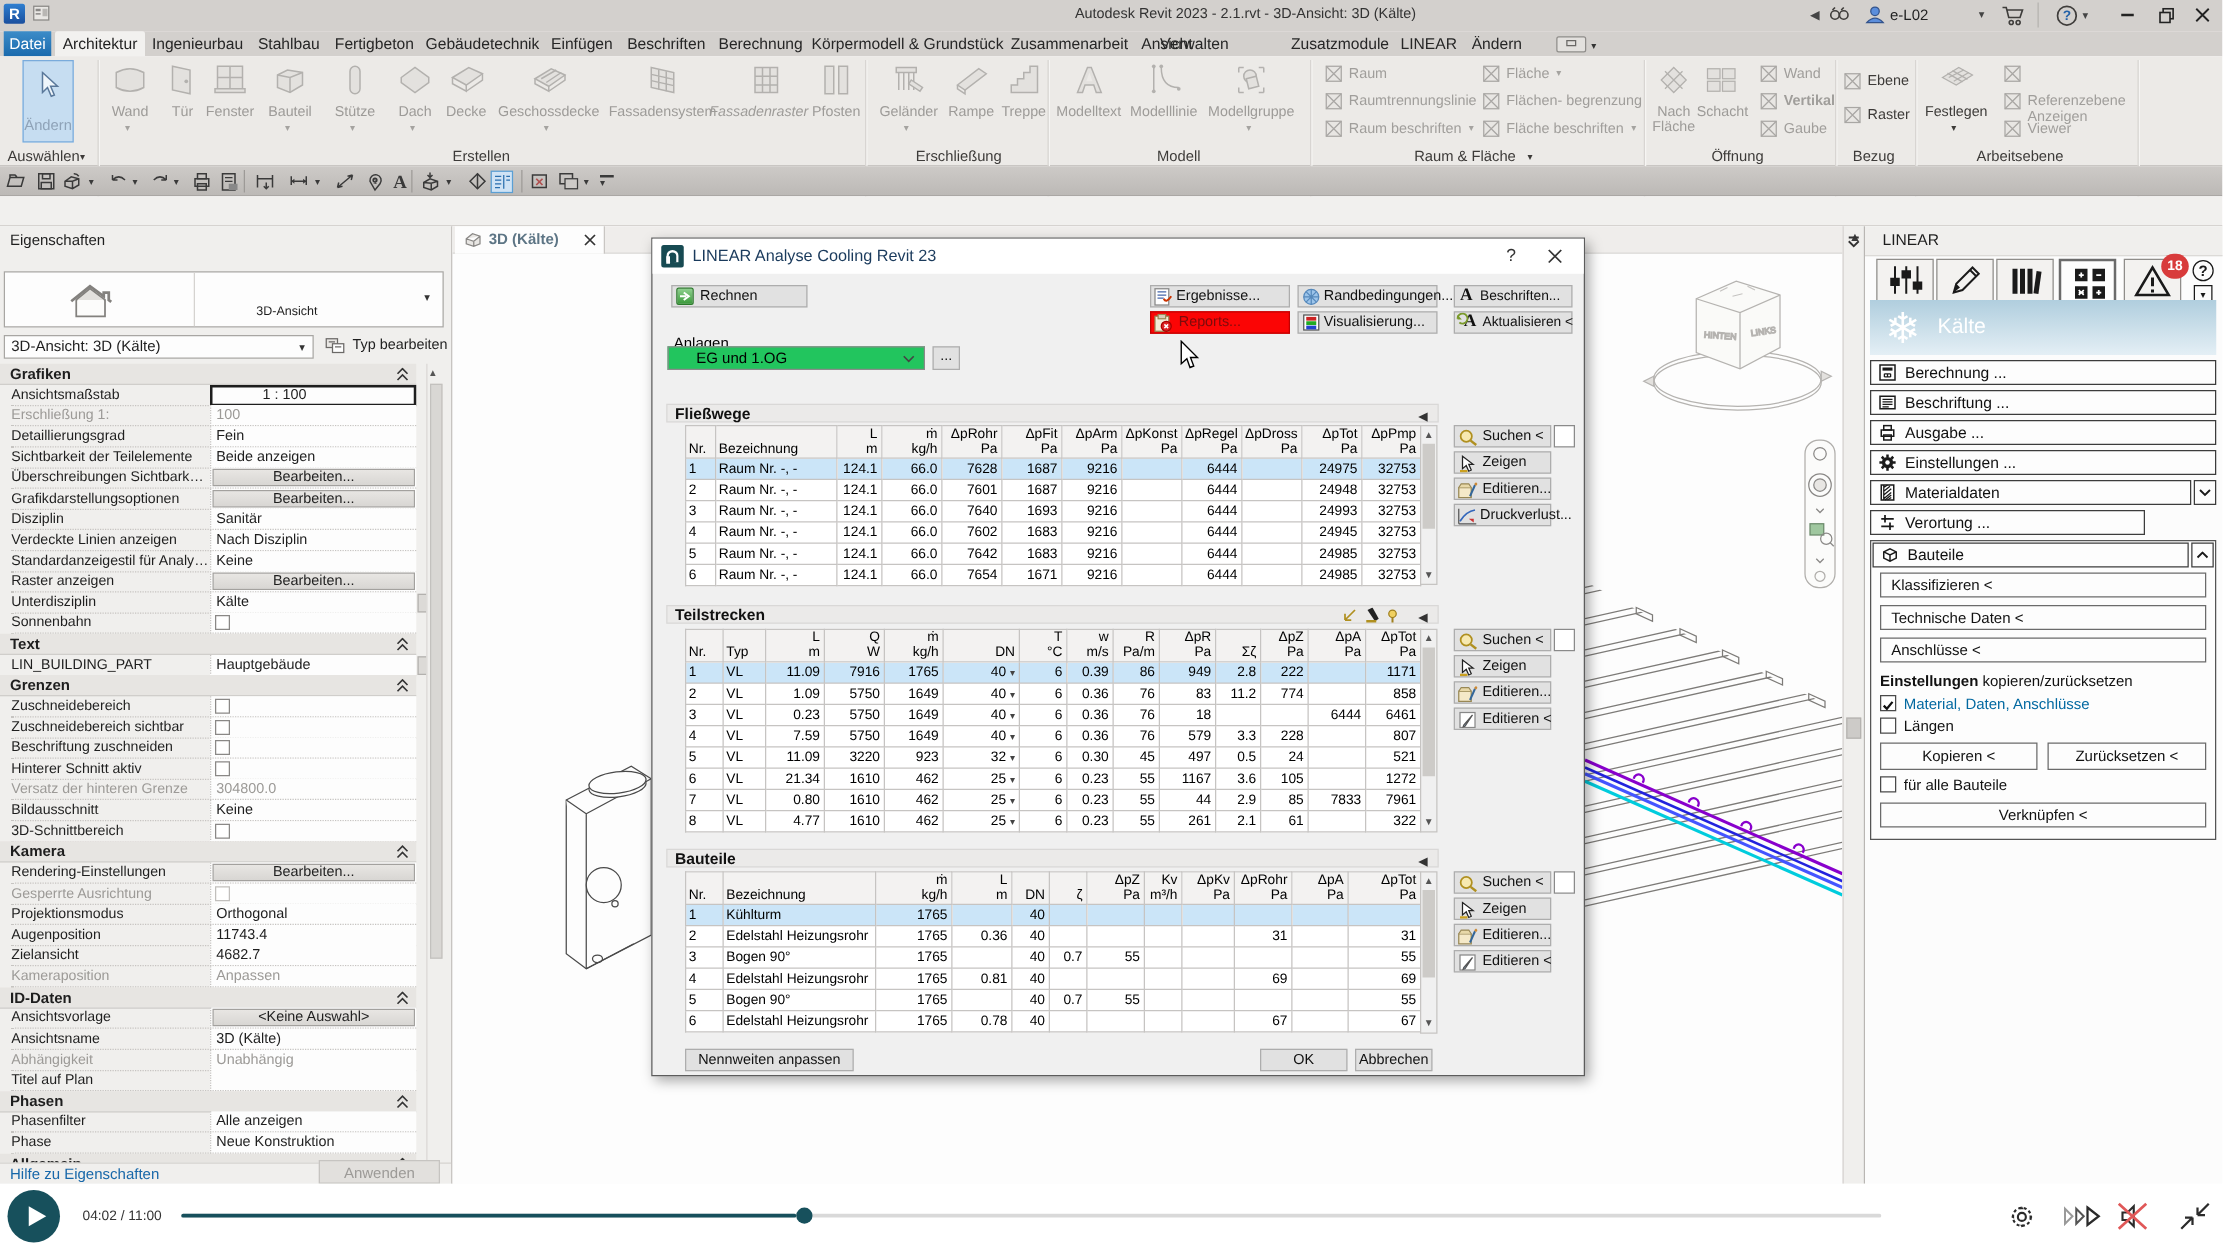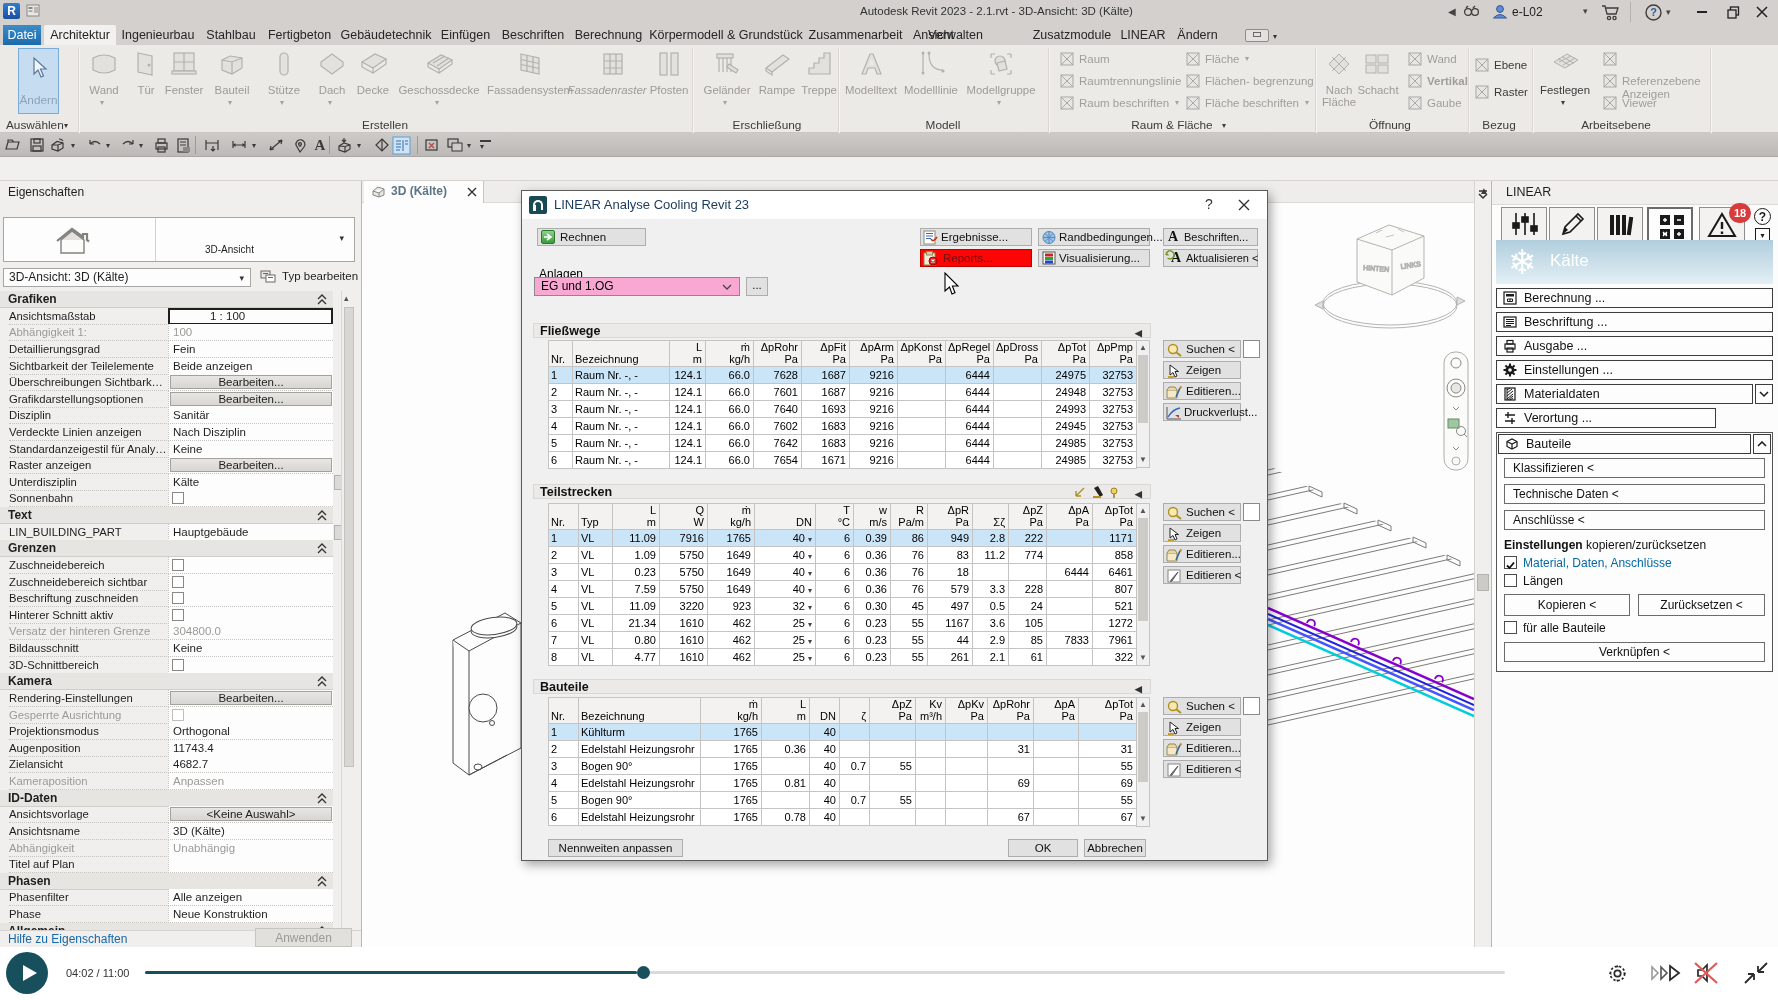--- a/index.html
+++ b/index.html
@@ -430,21 +430,21 @@
     </svg>
 <div class="abs" style="left:282px;top:89px;font-size:11.5px;color:#1e1e1e;white-space:nowrap;">Typ bearbeiten</div>
 <div class="psec" style="top:110.0px;"><span style="padding-left:8px;">Grafiken</span><svg style="position:absolute;right:6px;top:3px" width="10" height="11" fill="none" stroke="#333" stroke-width="1.3">
         <path d="M1 5 L5 1 L9 5 M1 10 L5 6 L9 10"></path>
       </svg></div>
 <div class="prow" style="top:126.6px;">
 <div class="plab" style="">Ansichtsmaßstab</div>
 <div class="pval" style="border:2px solid #1e1e1e;line-height:13px;padding-left:40px;">1 : 100</div>
 </div>
 <div class="prow" style="top:143.2px;">
-<div class="plab" style="color:#9c9a97;">Abhängigkeit 1:</div>
+<div class="plab" style="color:#9c9a97;">Erschließung 1:</div>
 <div class="pval" style="color:#9c9a97;">100</div>
 </div>
 <div class="prow" style="top:159.9px;">
 <div class="plab" style="">Detaillierungsgrad</div>
 <div class="pval">Fein</div>
 </div>
 <div class="prow" style="top:176.5px;">
 <div class="plab" style="">Sichtbarkeit der Teilelemente</div>
 <div class="pval">Beide anzeigen</div>
 </div>
@@ -758,21 +758,21 @@
     <div class="dbtn" style="left:398px;top:58px;width:112px;height:18px;background:#fb0505;border:1px solid #c00000;">
       <svg style="position:absolute;left:2px;top:1px" width="16" height="15">
         <rect x="1" y="2" width="11" height="12" fill="#f3ead8" stroke="#998855"></rect>
         <rect x="3.5" y="0.5" width="6" height="3.5" fill="#d7cdb8" stroke="#998855"></rect>
         <circle cx="10" cy="10" r="4" fill="#dd2222" stroke="#aa0000"></circle>
         <path d="M8.5 8.5 l3 3 M11.5 8.5 l-3 3" stroke="#fff" stroke-width="1.2"></path>
       </svg>
       <span style="position:absolute;left:22px;top:1px;color:#7b0c0c;">Reports...</span>
     </div>
     <div class="abs" style="left:17px;top:76px;font-size:12px;">Anlagen</div>
-    <div class="abs" style="left:12px;top:86px;width:206px;height:19px;background:#f9a8d4;border:1px solid #8a8a8a;font-size:12px;line-height:17px;padding-left:6px;">EG und 1.OG<svg style="position:absolute;right:7px;top:6px" width="10" height="7">
+    <div class="abs" style="left:12px;top:86px;width:206px;height:19px;background:#22c55e;border:1px solid #8a8a8a;font-size:12px;line-height:17px;padding-left:22px;">EG und 1.OG<svg style="position:absolute;right:7px;top:6px" width="10" height="7">
         <path d="M1 1 L5 5 L9 1" fill="none" stroke="#444" stroke-width="1.3"></path>
       </svg></div>
     <div class="dbtn" style="left:224px;top:86px;width:22px;height:19px;text-align:center;line-height:14px;">...</div>
     <div class="dsec" style="top:132px;">Fließwege<span style="position:absolute;right:8px;top:2px;font-size:9px;color:#333;">◀</span></div>
     <table class="dtab" style="left:26px;top:149px;width:588px;">
       <colgroup>
         <col style="width:24px;">
         <col style="width:97px;">
         <col style="width:36px;">
         <col style="width:48px;">

